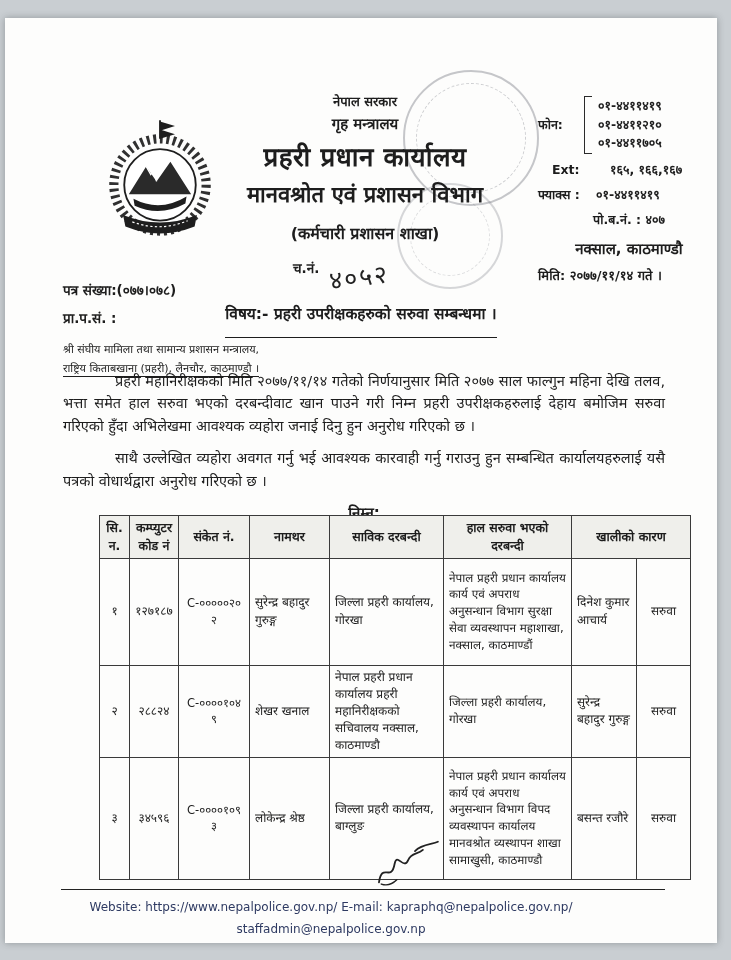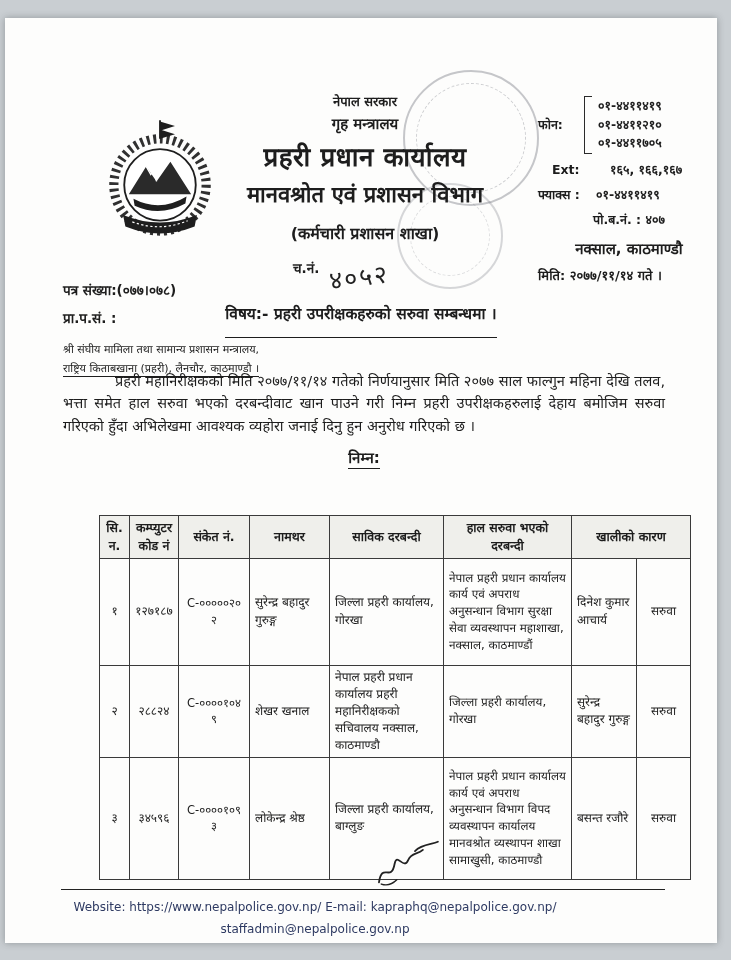--- a/index.html
+++ b/index.html
@@ -73,21 +73,21 @@
   .c-prev{width:114px;}
   .c-new{width:128px;font-size:11.8px;}
   .c-vac{width:65px;}
   .c-reason{width:54px;text-align:center;}
   tr.r1{height:107px;} tr.r2{height:68px;} tr.r3{height:122px;} tr.hd{height:40px;}
 
   
   .signature{position:absolute;left:368px;top:826px;width:72px;height:44px;transform:rotate(-8deg);}
   .rule{position:absolute;left:56px;top:871px;width:604px;border-top:1.6px solid #222;}
   .footer{position:absolute;left:0;top:878px;width:620px;text-align:center;
-          font-size:12px;line-height:1.85;color:#2e3a62;}
+          font-size:12px;line-height:1.85;color:#2e3a62;padding-left:16px;}
 </style>
 </head>
 <body>
 
 <div class="photo">
   <div class="page">
 
     <div class="logo">
       <svg viewBox="0 0 100 104" width="118" height="120" xmlns="http://www.w3.org/2000/svg">
         <g stroke="#1e1e1e" fill="none">
@@ -158,20 +158,21 @@
       <span class="u">विषय:- प्रहरी उपरीक्षकहरुको सरुवा सम्बन्धमा ।</span>
     </div>
 
     <div class="addressee">
       <div>श्री संघीय मामिला तथा सामान्य प्रशासन मन्त्रालय,</div>
       <div><span class="u">राष्ट्रिय किताबखाना (प्रहरी), लैनचौर, काठमाण्डौ ।</span></div>
     </div>
 
     <div class="bodytext">
       <p>प्रहरी महानिरीक्षकको मिति २०७७/११/१४ गतेको निर्णयानुसार मिति २०७७ साल फाल्गुन महिना देखि तलव, भत्ता समेत हाल सरुवा भएको दरबन्दीवाट खान पाउने गरी निम्न प्रहरी उपरीक्षकहरुलाई देहाय बमोजिम सरुवा गरिएको हुँदा अभिलेखमा आवश्यक व्यहोरा जनाई दिनु हुन अनुरोध गरिएको छ ।</p>
+      <p>साथै उल्लेखित व्यहोरा अवगत गर्नु भई आवश्यक कारवाही गर्नु गराउनु हुन सम्बन्धित कार्यालयहरुलाई यसै पत्रको वोधार्थद्वारा अनुरोध गरिएको छ ।</p>
       <div class="nimna"><span class="u">निम्न:</span></div>
     </div>
 
     <div class="tbl-wrap">
       <table>
         <colgroup>
           <col style="width:30px">
             <col style="width:49px">
             <col style="width:71px">
             <col style="width:80px">

